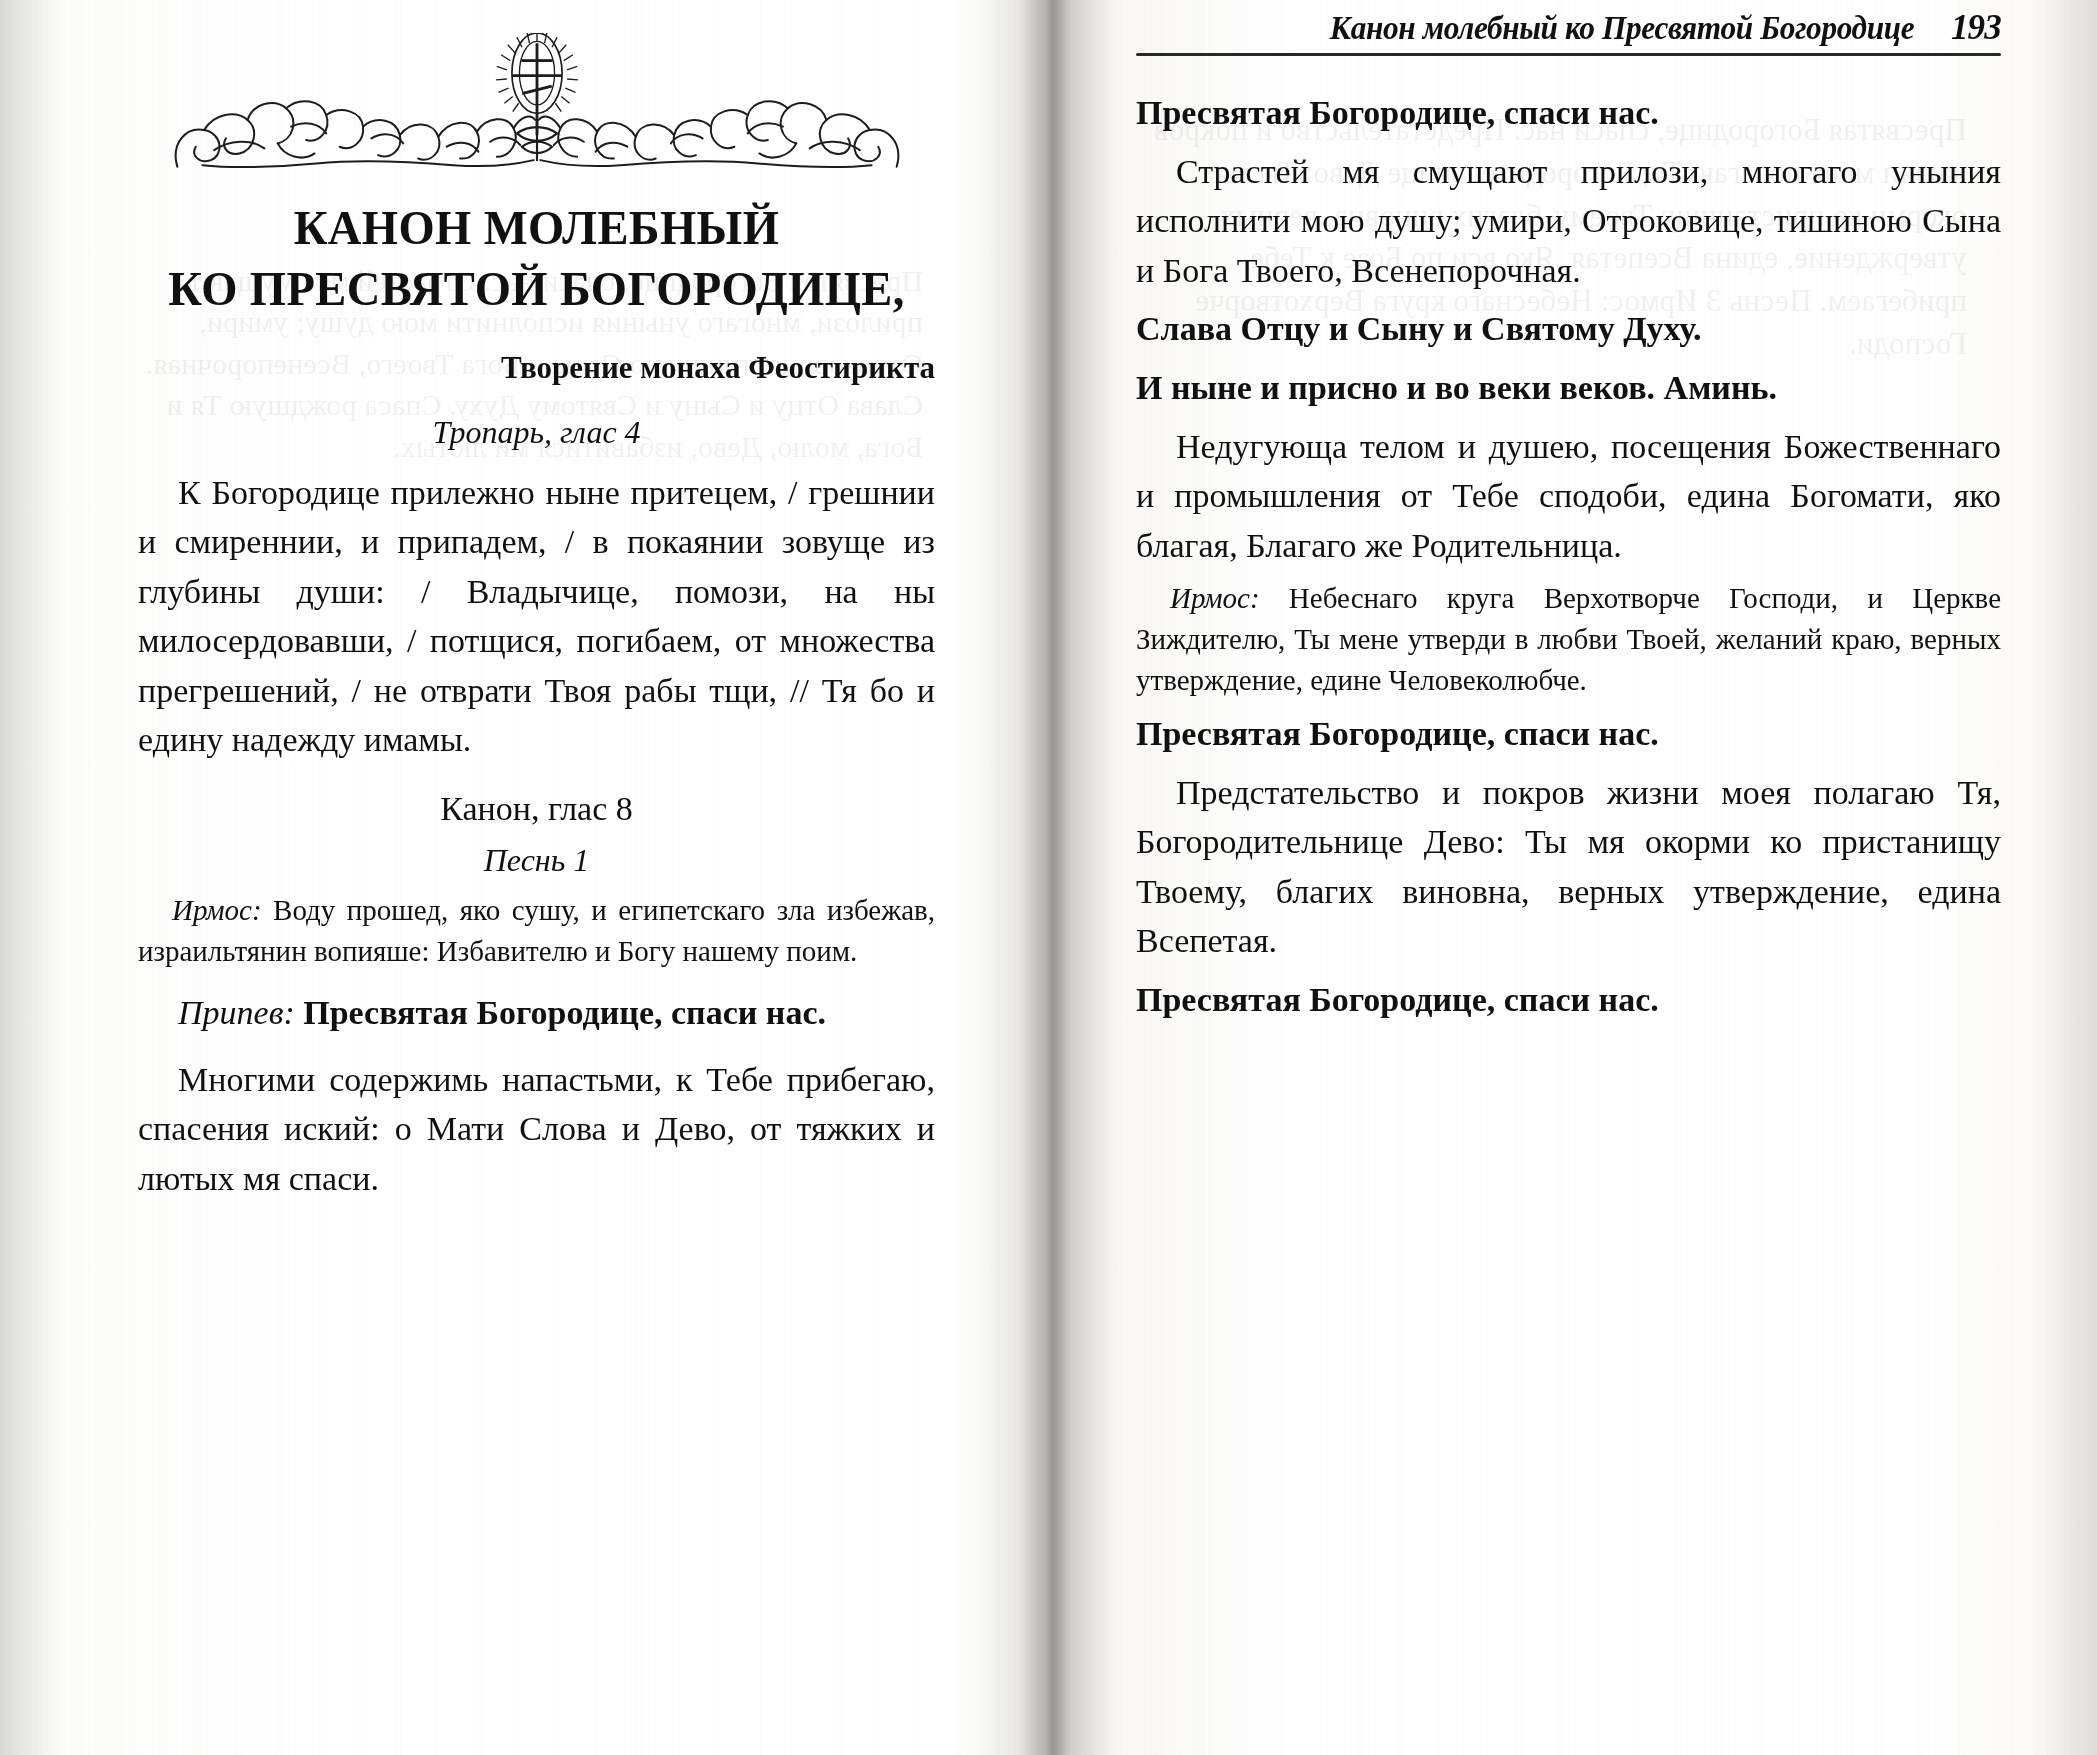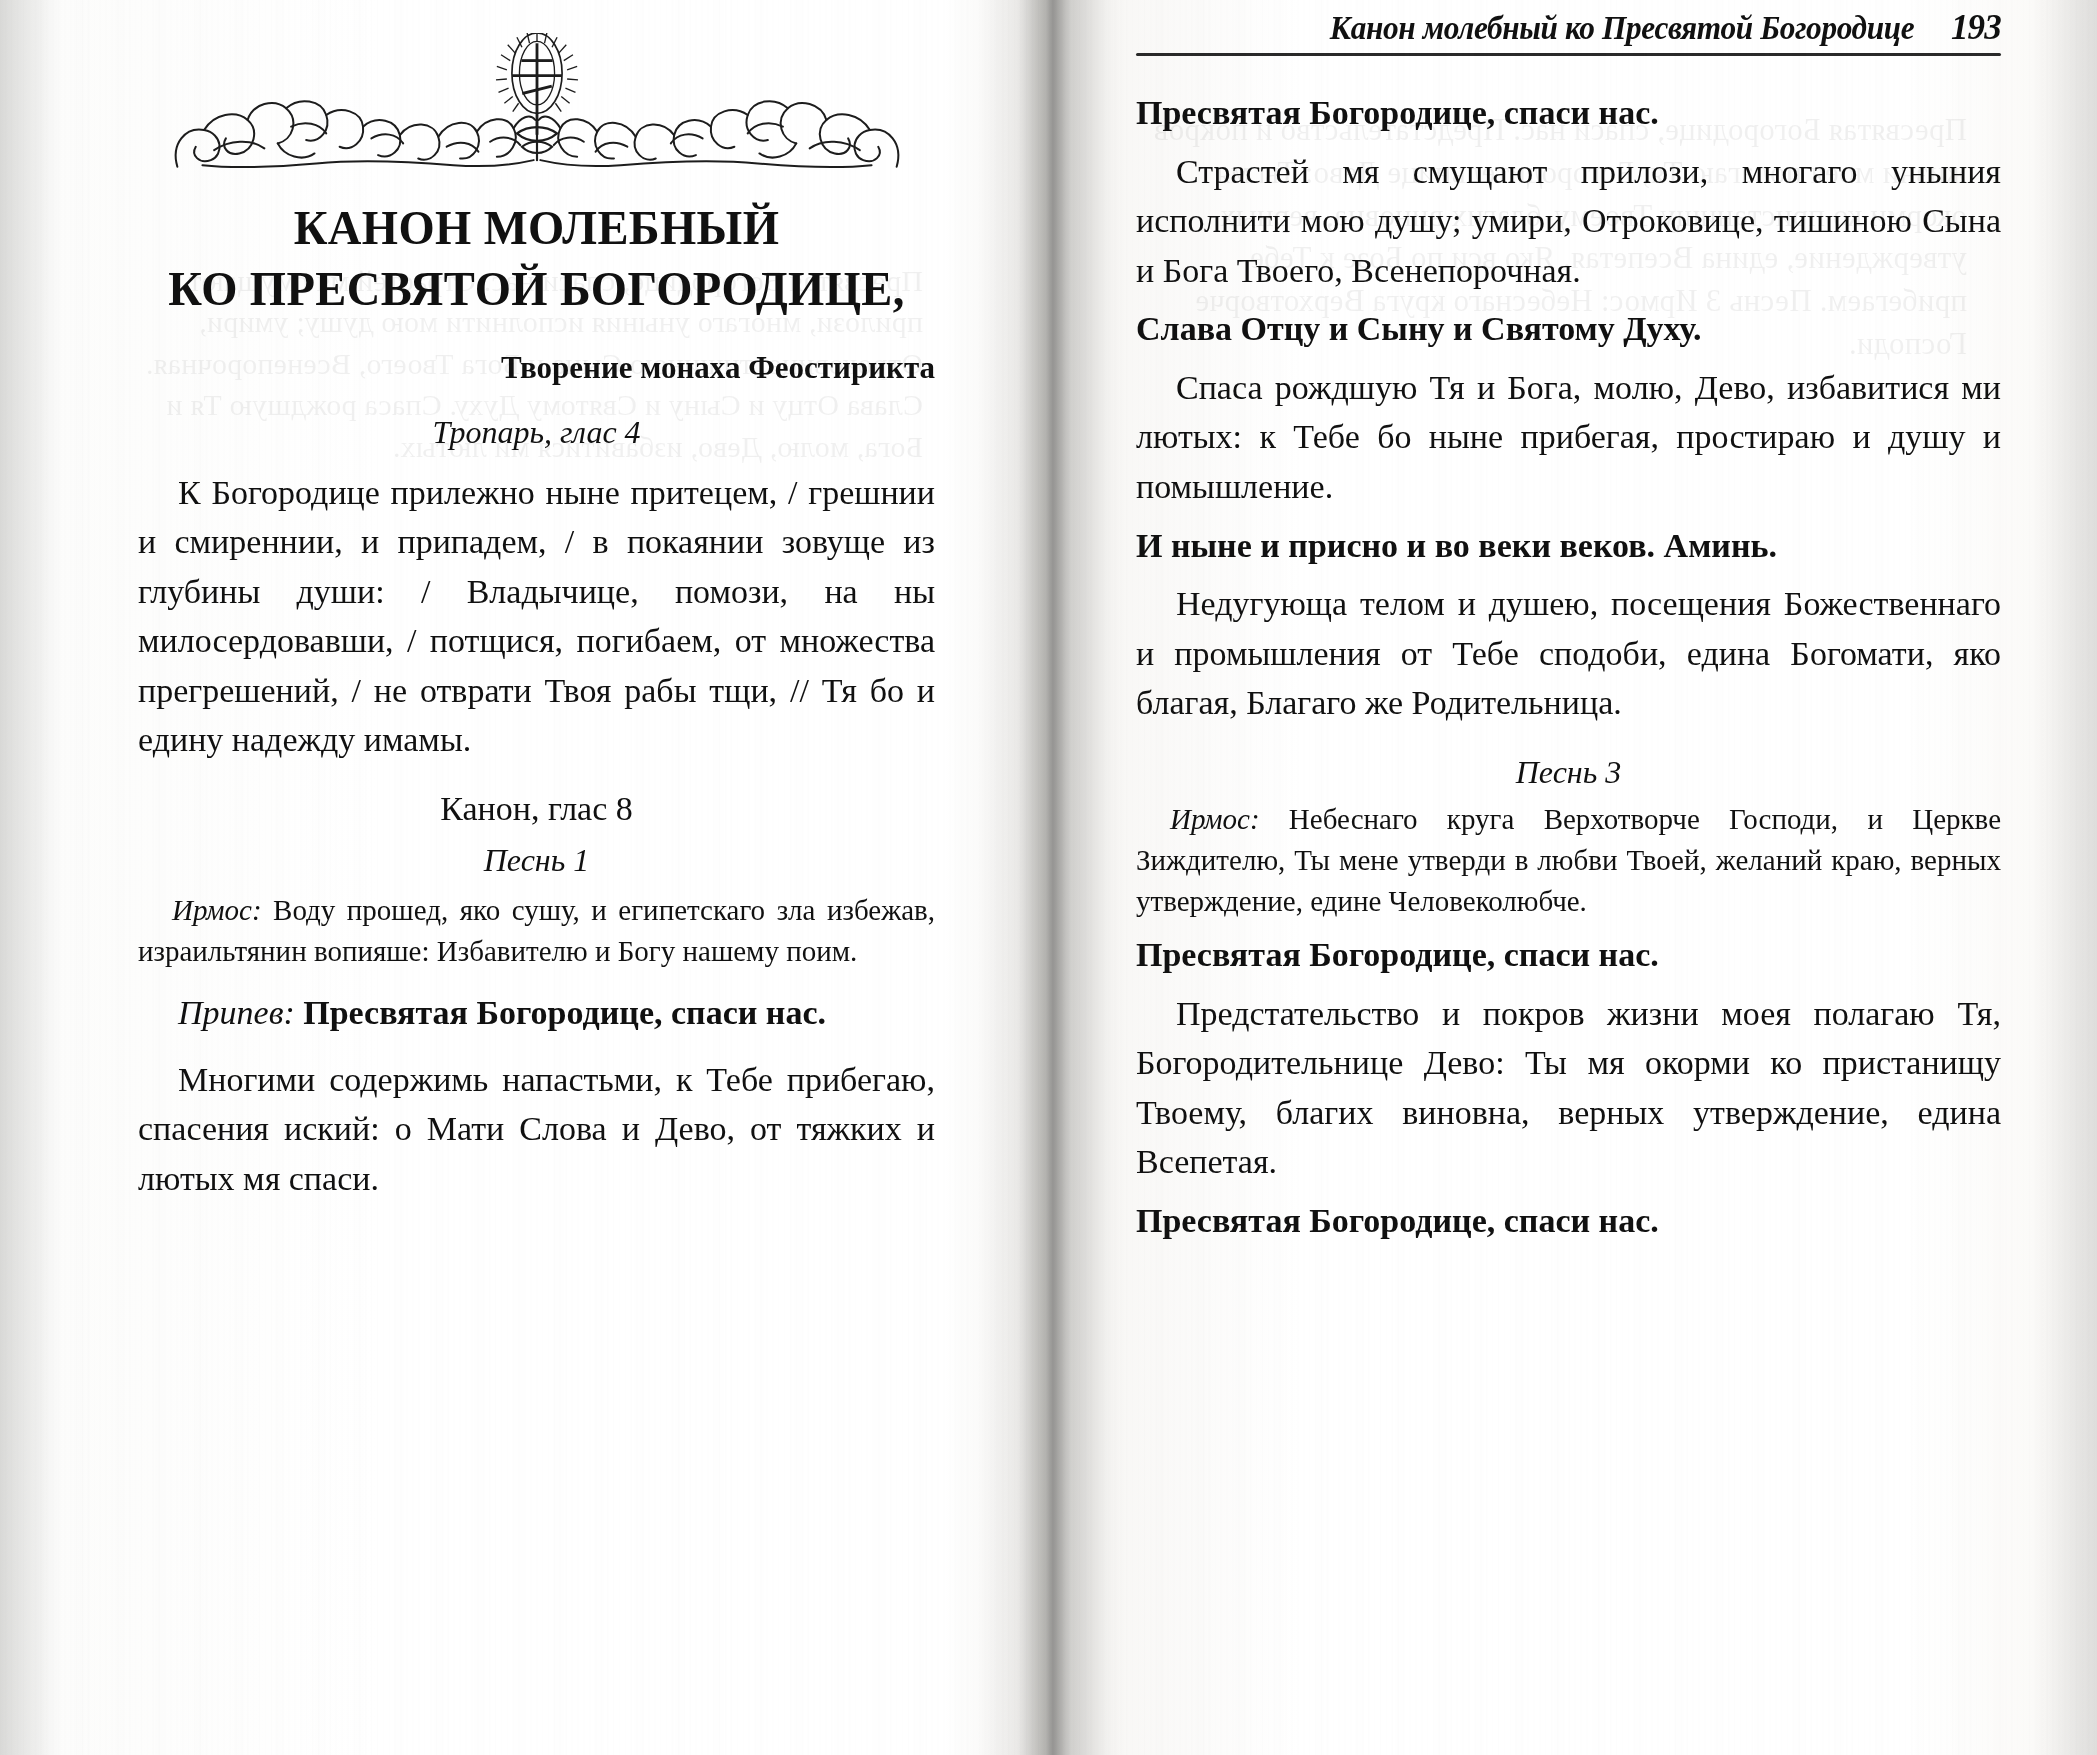--- a/index.html
+++ b/index.html
@@ -359,26 +359,24 @@
 
     <div class="bleed" style="left:109px; top:109px; width:839px; font-size:31px;">
       Пресвятая Богородице, спаси нас. Предстательство и покров жизни моея полагаю Тя, Богородительнице Дево: Ты мя окорми ко пристанищу Твоему, благих виновна, верных утверждение, едина Всепетая. Яко вси по Бозе к Тебе прибегаем. Песнь 3 Ирмос: Небеснаго круга Верхотворче Господи.
     </div>
 
     <div class="right-col">
       <p class="body-large no-indent"><span class="refrain">Пресвятая Богородице, спаси нас.</span></p>
       <p class="body-large">Страстей мя смущают прилози, многаго уныния исполнити мою душу; умири, Отроковице, тишиною Сына и Бога Твоего, Всенепорочная.</p>
 
       <p class="body-large no-indent"><span class="refrain">Слава Отцу и Сыну и Святому Духу.</span></p>
-      <p class="body-large">Спаса рождшую Тя и Бога, молю, Дево, избавитися ми лютых: к Тебе бо ныне прибегая, простираю и душу и помышление.</p>
 
       <p class="body-large no-indent"><span class="refrain">И ныне и присно и во веки веков. Аминь.</span></p>
       <p class="body-large">Недугующа телом и душею, посещения Божественнаго и промышления от Тебе сподоби, едина Богомати, яко благая, Благаго же Родительница.</p>
 
-      <div class="rubric-italic">Песнь 3</div>
 
       <p class="body-small"><span class="lead">Ирмос:</span> <span>Небеснаго круга Верхотворче Господи, и Церкве Зиждителю, Ты мене утверди в любви Твоей, желаний краю, верных утверждение, едине Человеколюбче.</span></p>
 
       <p class="body-large no-indent"><span class="refrain">Пресвятая Богородице, спаси нас.</span></p>
       <p class="body-large">Предстательство и покров жизни моея полагаю Тя, Богородительнице Дево: Ты мя окорми ко пристанищу Твоему, благих виновна, верных утверждение, едина Всепетая.</p>
 
       <p class="body-large no-indent"><span class="refrain">Пресвятая Богородице, спаси нас.</span></p>
     </div>
   </div>
 

